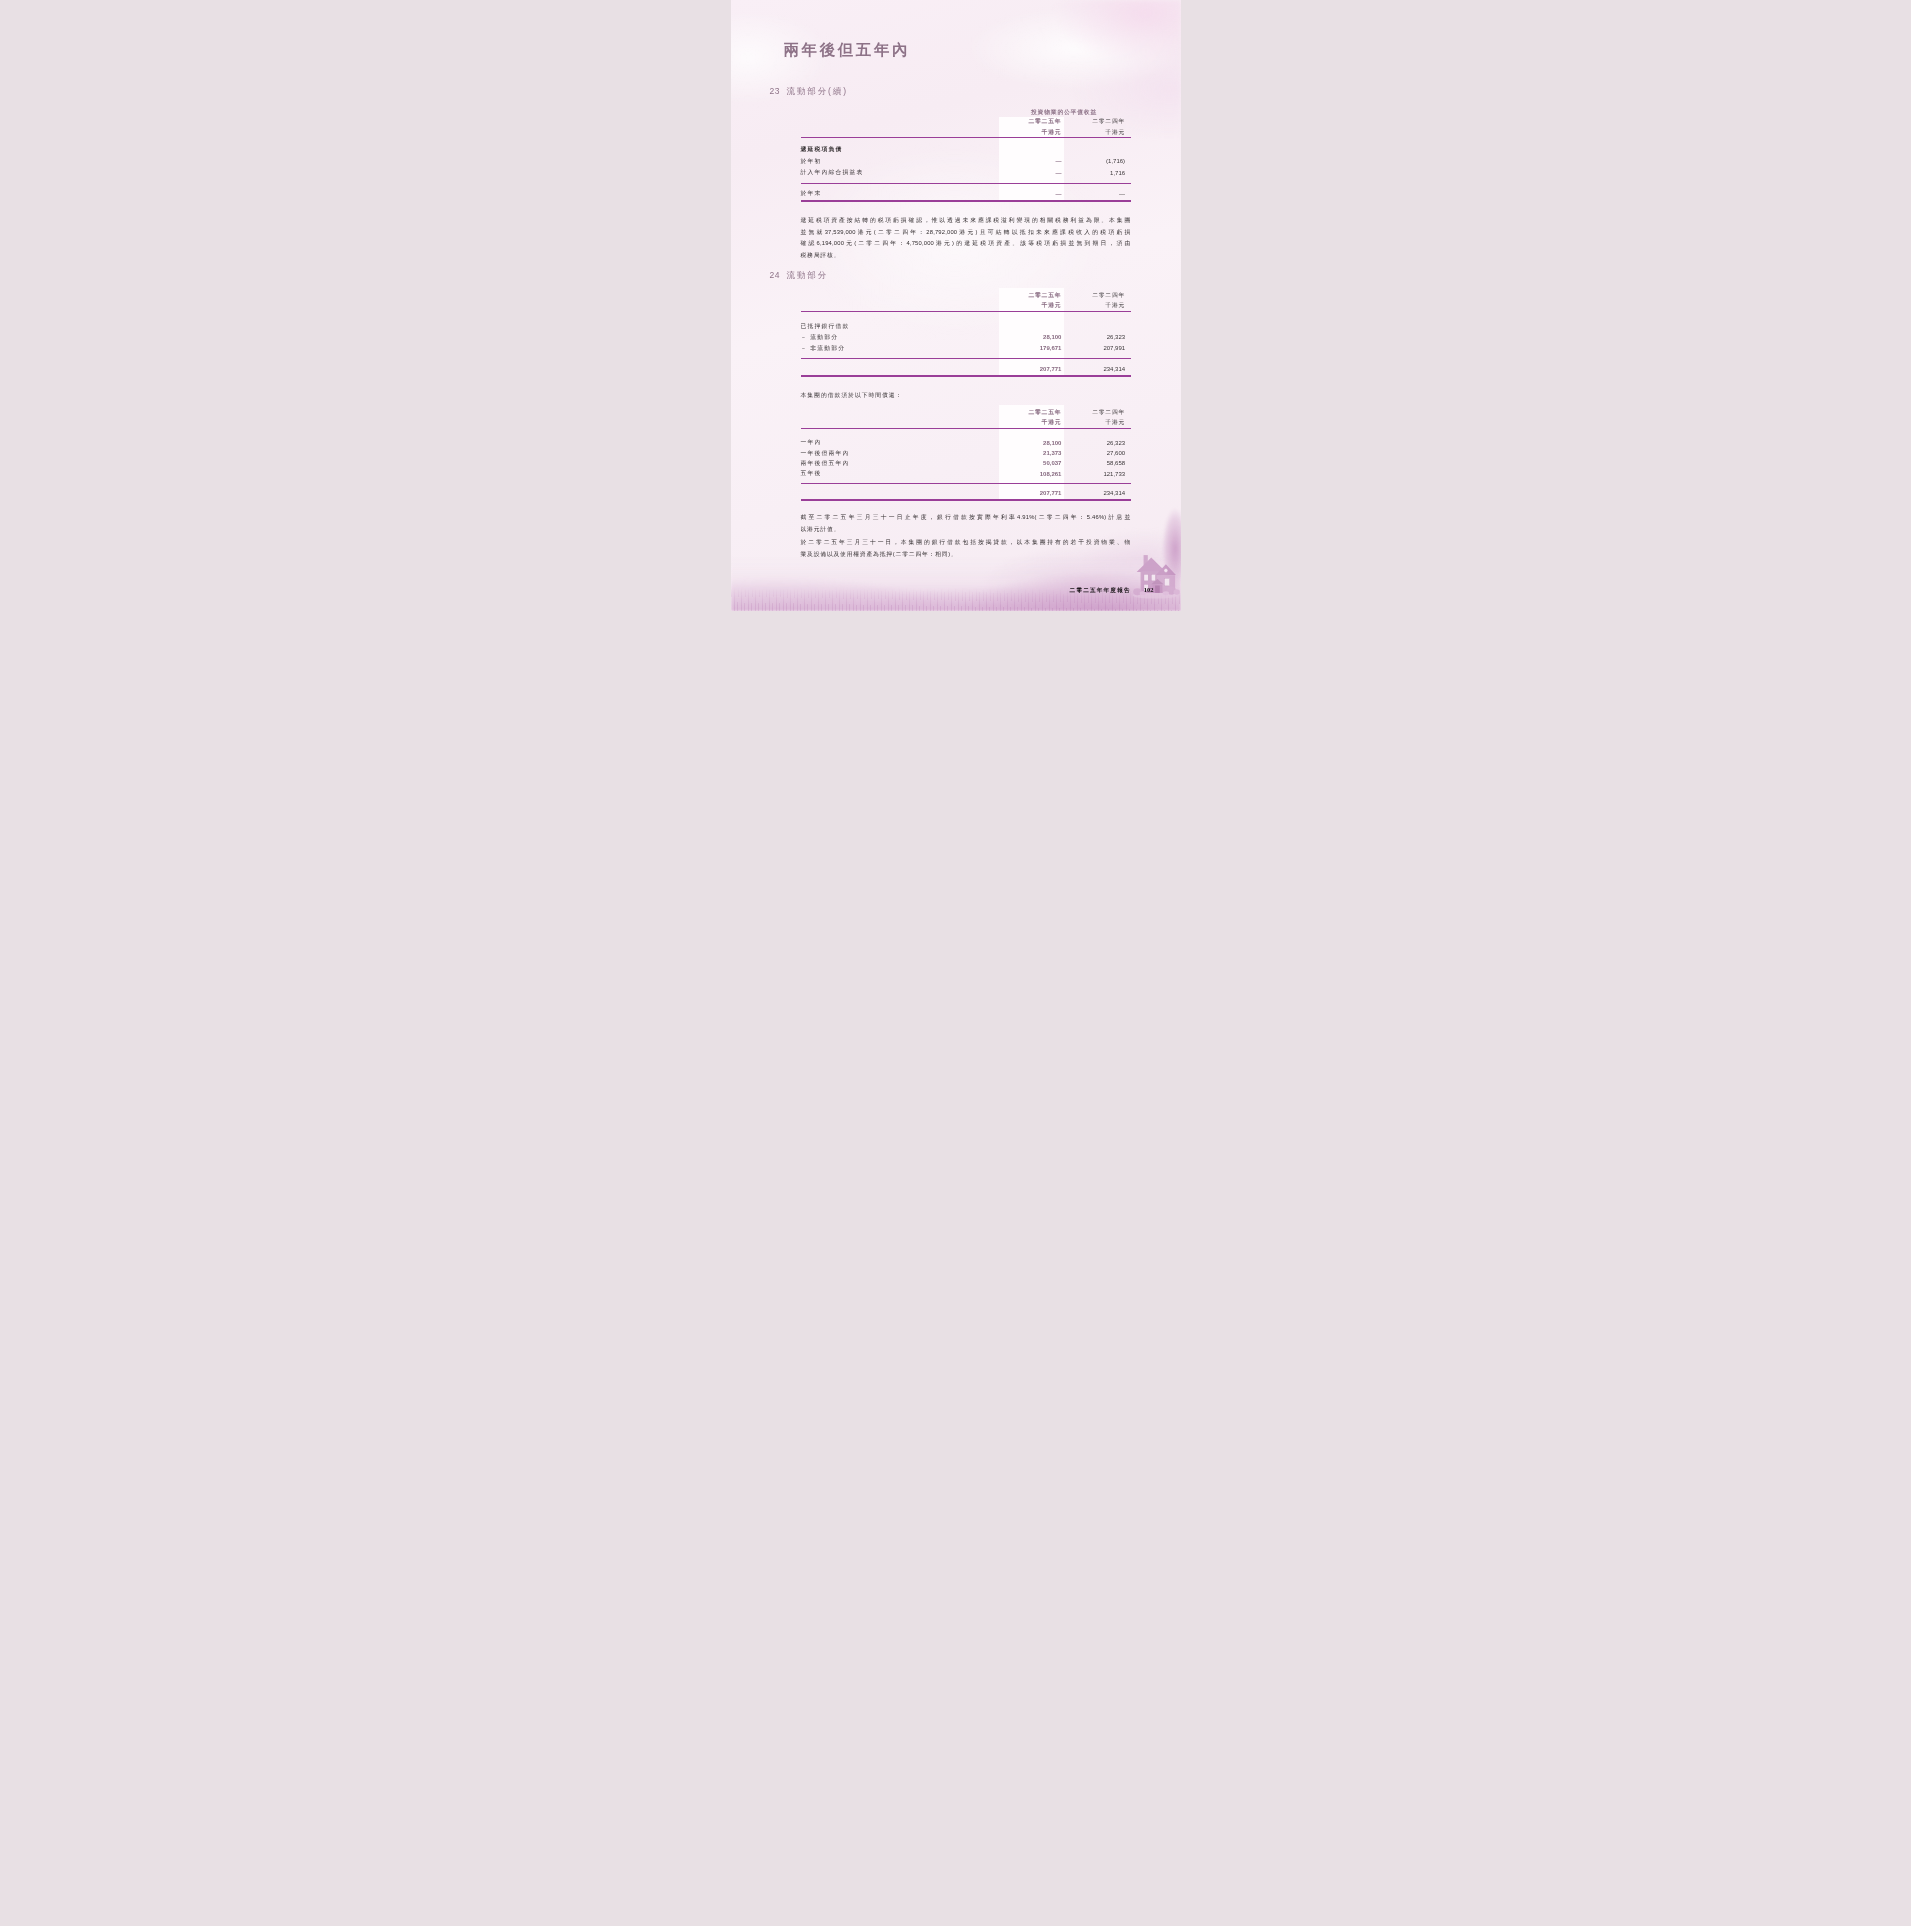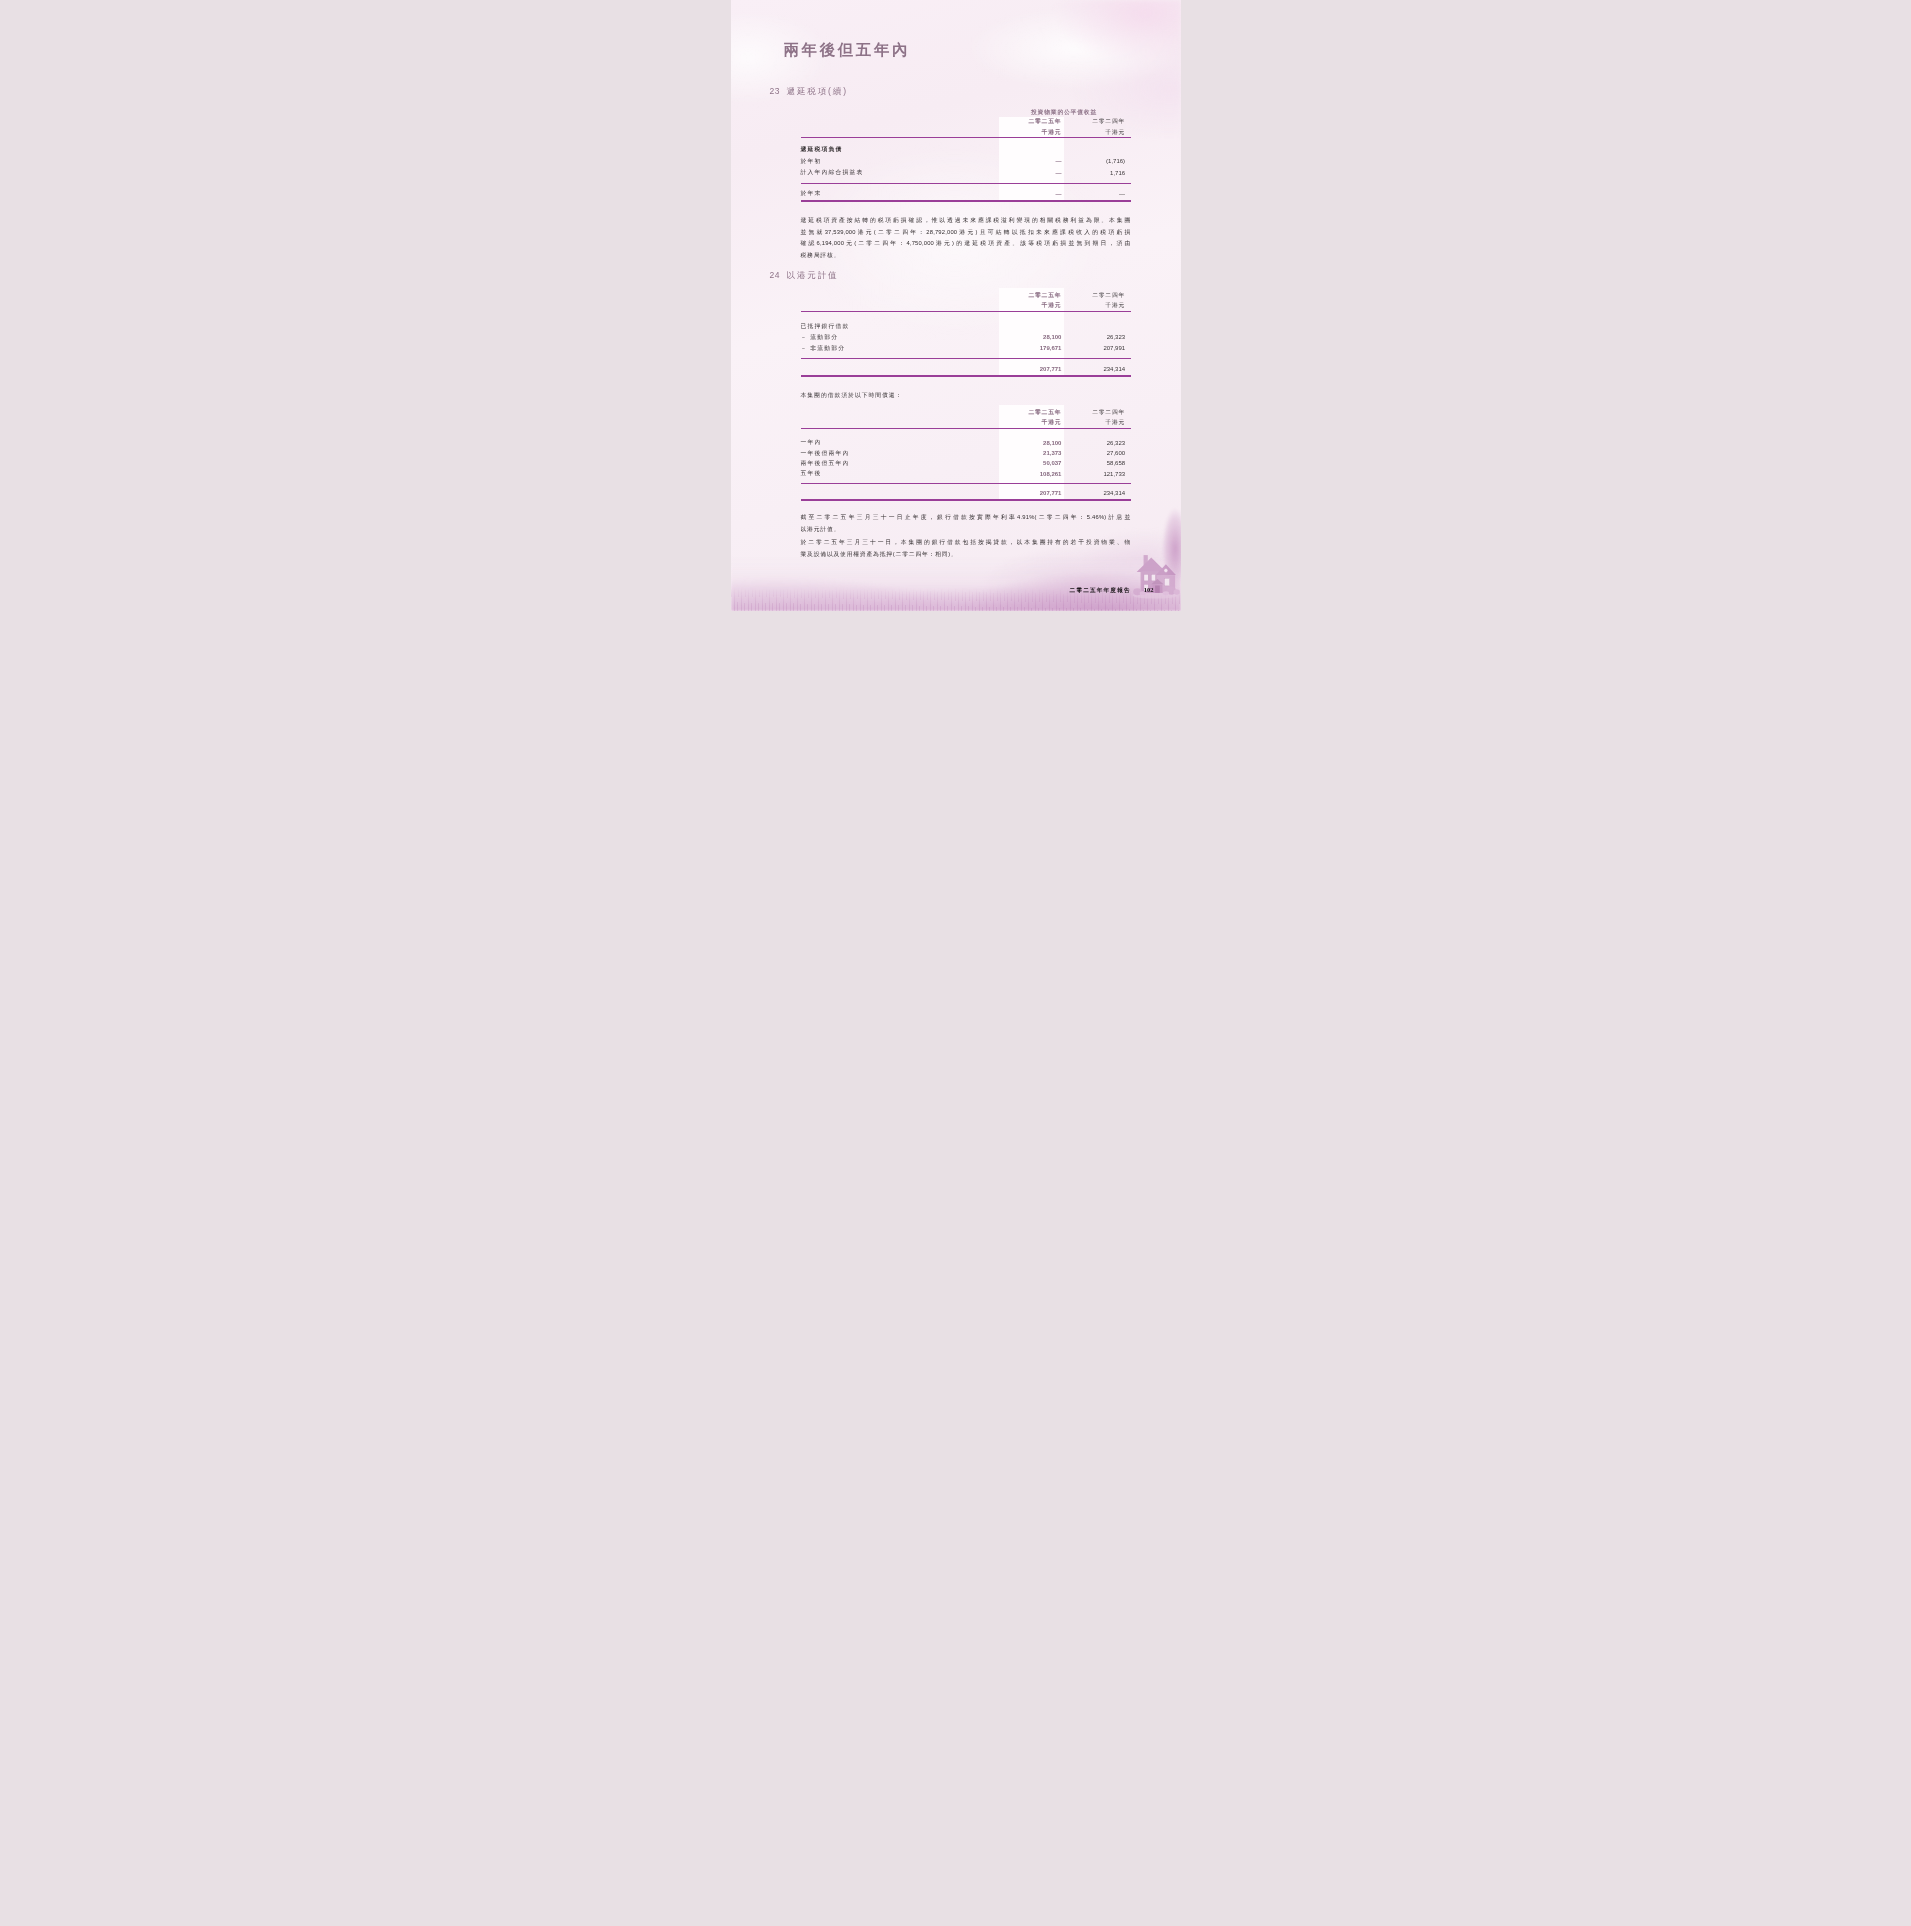--- a/index.html
+++ b/index.html
@@ -146,21 +146,21 @@
     <ellipse cx="104" cy="100" rx="12" ry="11" fill="#cfa3cb"></ellipse>
     <ellipse cx="118" cy="104" rx="8" ry="7" fill="#d8b1d4"></ellipse>
     <ellipse cx="30" cy="107" rx="8" ry="5" fill="#e0bedd"></ellipse>
     <ellipse cx="90" cy="107" rx="8" ry="5" fill="#e0bedd"></ellipse>
   </svg>
 
   <h1 class="title">兩年後但五年內</h1>
 
   <div class="sec-head s23">
     <span class="sec-num">23</span>
-    <span class="sec-title">遞延税項(續)</span>
+    <span class="sec-title">流動部分(續)</span>
   </div>
 
   <div class="fintable t1">
     <div class="band"></div>
     <div class="group-row">
       <span class="group-label">投資物業的公平值收益</span>
     </div>
     <div class="row head">
       <span class="lbl"></span>
       <span class="c25 yh25">二零二五年</span>
@@ -200,21 +200,21 @@
 
   <div class="para p23">
     <div class="pline">遞延税項資產按結轉的税項虧損確認，惟以透過未來應課税溢利變現的相關税務利益為限。本集團</div>
     <div class="pline">並無就37,539,000港元(二零二四年：28,792,000港元)且可結轉以抵扣未來應課税收入的税項虧損</div>
     <div class="pline">確認6,194,000元(二零二四年：4,750,000港元)的遞延税項資產。該等税項虧損並無到期日，須由</div>
     <div class="pline last">税務局評核。</div>
   </div>
 
   <div class="sec-head s24">
     <span class="sec-num">24</span>
-    <span class="sec-title">以港元計值</span>
+    <span class="sec-title">流動部分</span>
   </div>
 
   <div class="fintable t2">
     <div class="band"></div>
     <div class="row head">
       <span class="lbl"></span>
       <span class="c25 yh25">二零二五年</span>
       <span class="c24 yh24">二零二四年</span>
     </div>
     <div class="row head">

